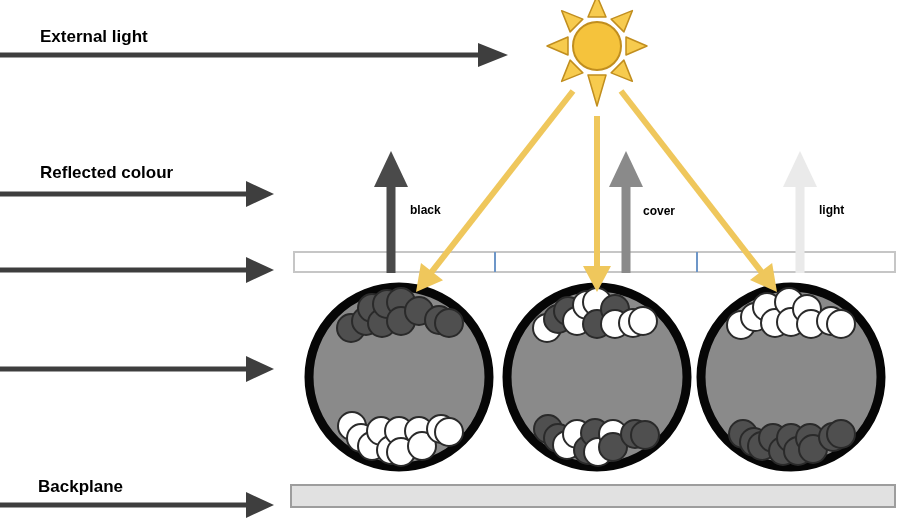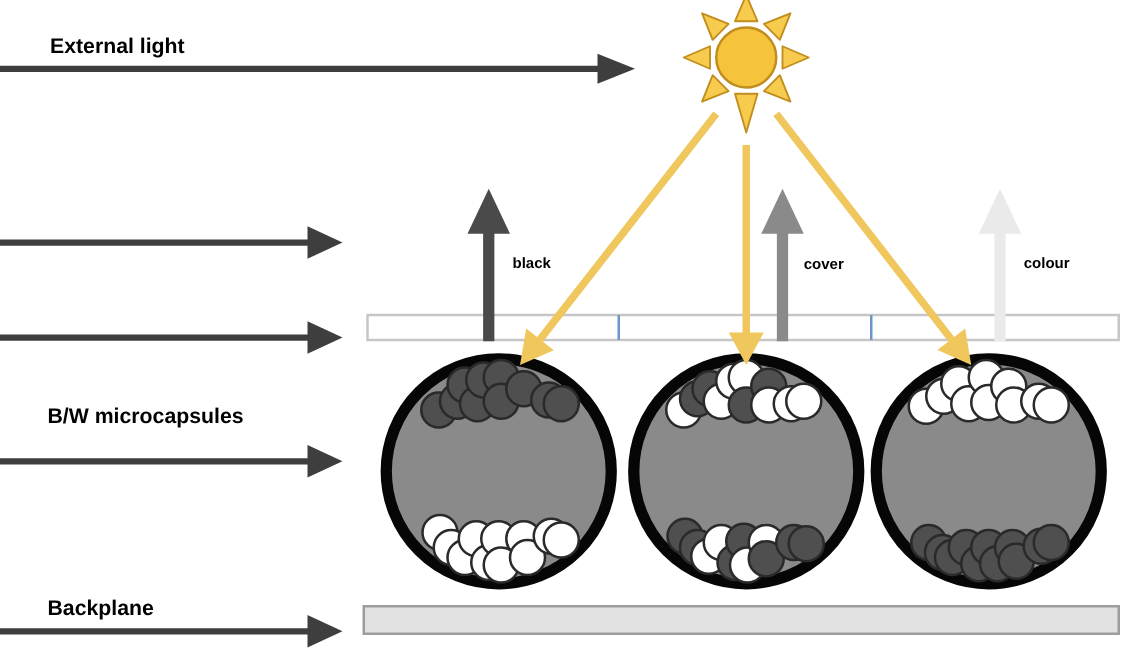--- a/index.html
+++ b/index.html
@@ -151,19 +151,19 @@
         <polygon points="632.3553390593274,81.35533905932738 611.142135623731,72.8700576850888 623.8700576850889,60.142135623730944" fill="#F7CB4E" stroke="#C18E1E" stroke-width="1.5" stroke-linejoin="round"></polygon>
         <polygon points="597,106 588,75 606,75" fill="#F7CB4E" stroke="#C18E1E" stroke-width="1.5" stroke-linejoin="round"></polygon>
         <polygon points="561.6446609406727,81.35533905932738 570.1299423149111,60.142135623730944 582.857864376269,72.8700576850888" fill="#F7CB4E" stroke="#C18E1E" stroke-width="1.5" stroke-linejoin="round"></polygon>
         <polygon points="547,46.00000000000001 568,37 568,55" fill="#F7CB4E" stroke="#C18E1E" stroke-width="1.5" stroke-linejoin="round"></polygon>
         <polygon points="561.6446609406726,10.64466094067263 582.857864376269,19.129942314911194 570.1299423149111,31.857864376269053" fill="#F7CB4E" stroke="#C18E1E" stroke-width="1.5" stroke-linejoin="round"></polygon>
         <circle cx="597" cy="46" r="24" fill="#F5C33C" stroke="#C18E1E" stroke-width="2"></circle>
       </g>
     </svg>
 
   <div class="lbl" id="lbl-external">External light</div>
-  <div class="lbl" id="lbl-caps">B/W microcapsules</div>
+  <div class="lbl" id="lbl-reflected">Reflected colour</div>
   <div class="lbl" id="lbl-backplane">Backplane</div>
 
   <div class="lbl small" id="lbl-black">black</div>
   <div class="lbl small" id="lbl-gray">cover</div>
-  <div class="lbl small" id="lbl-white">colour</div>
+  <div class="lbl small" id="lbl-white">light</div>
 </div>
 
 </body></html>

